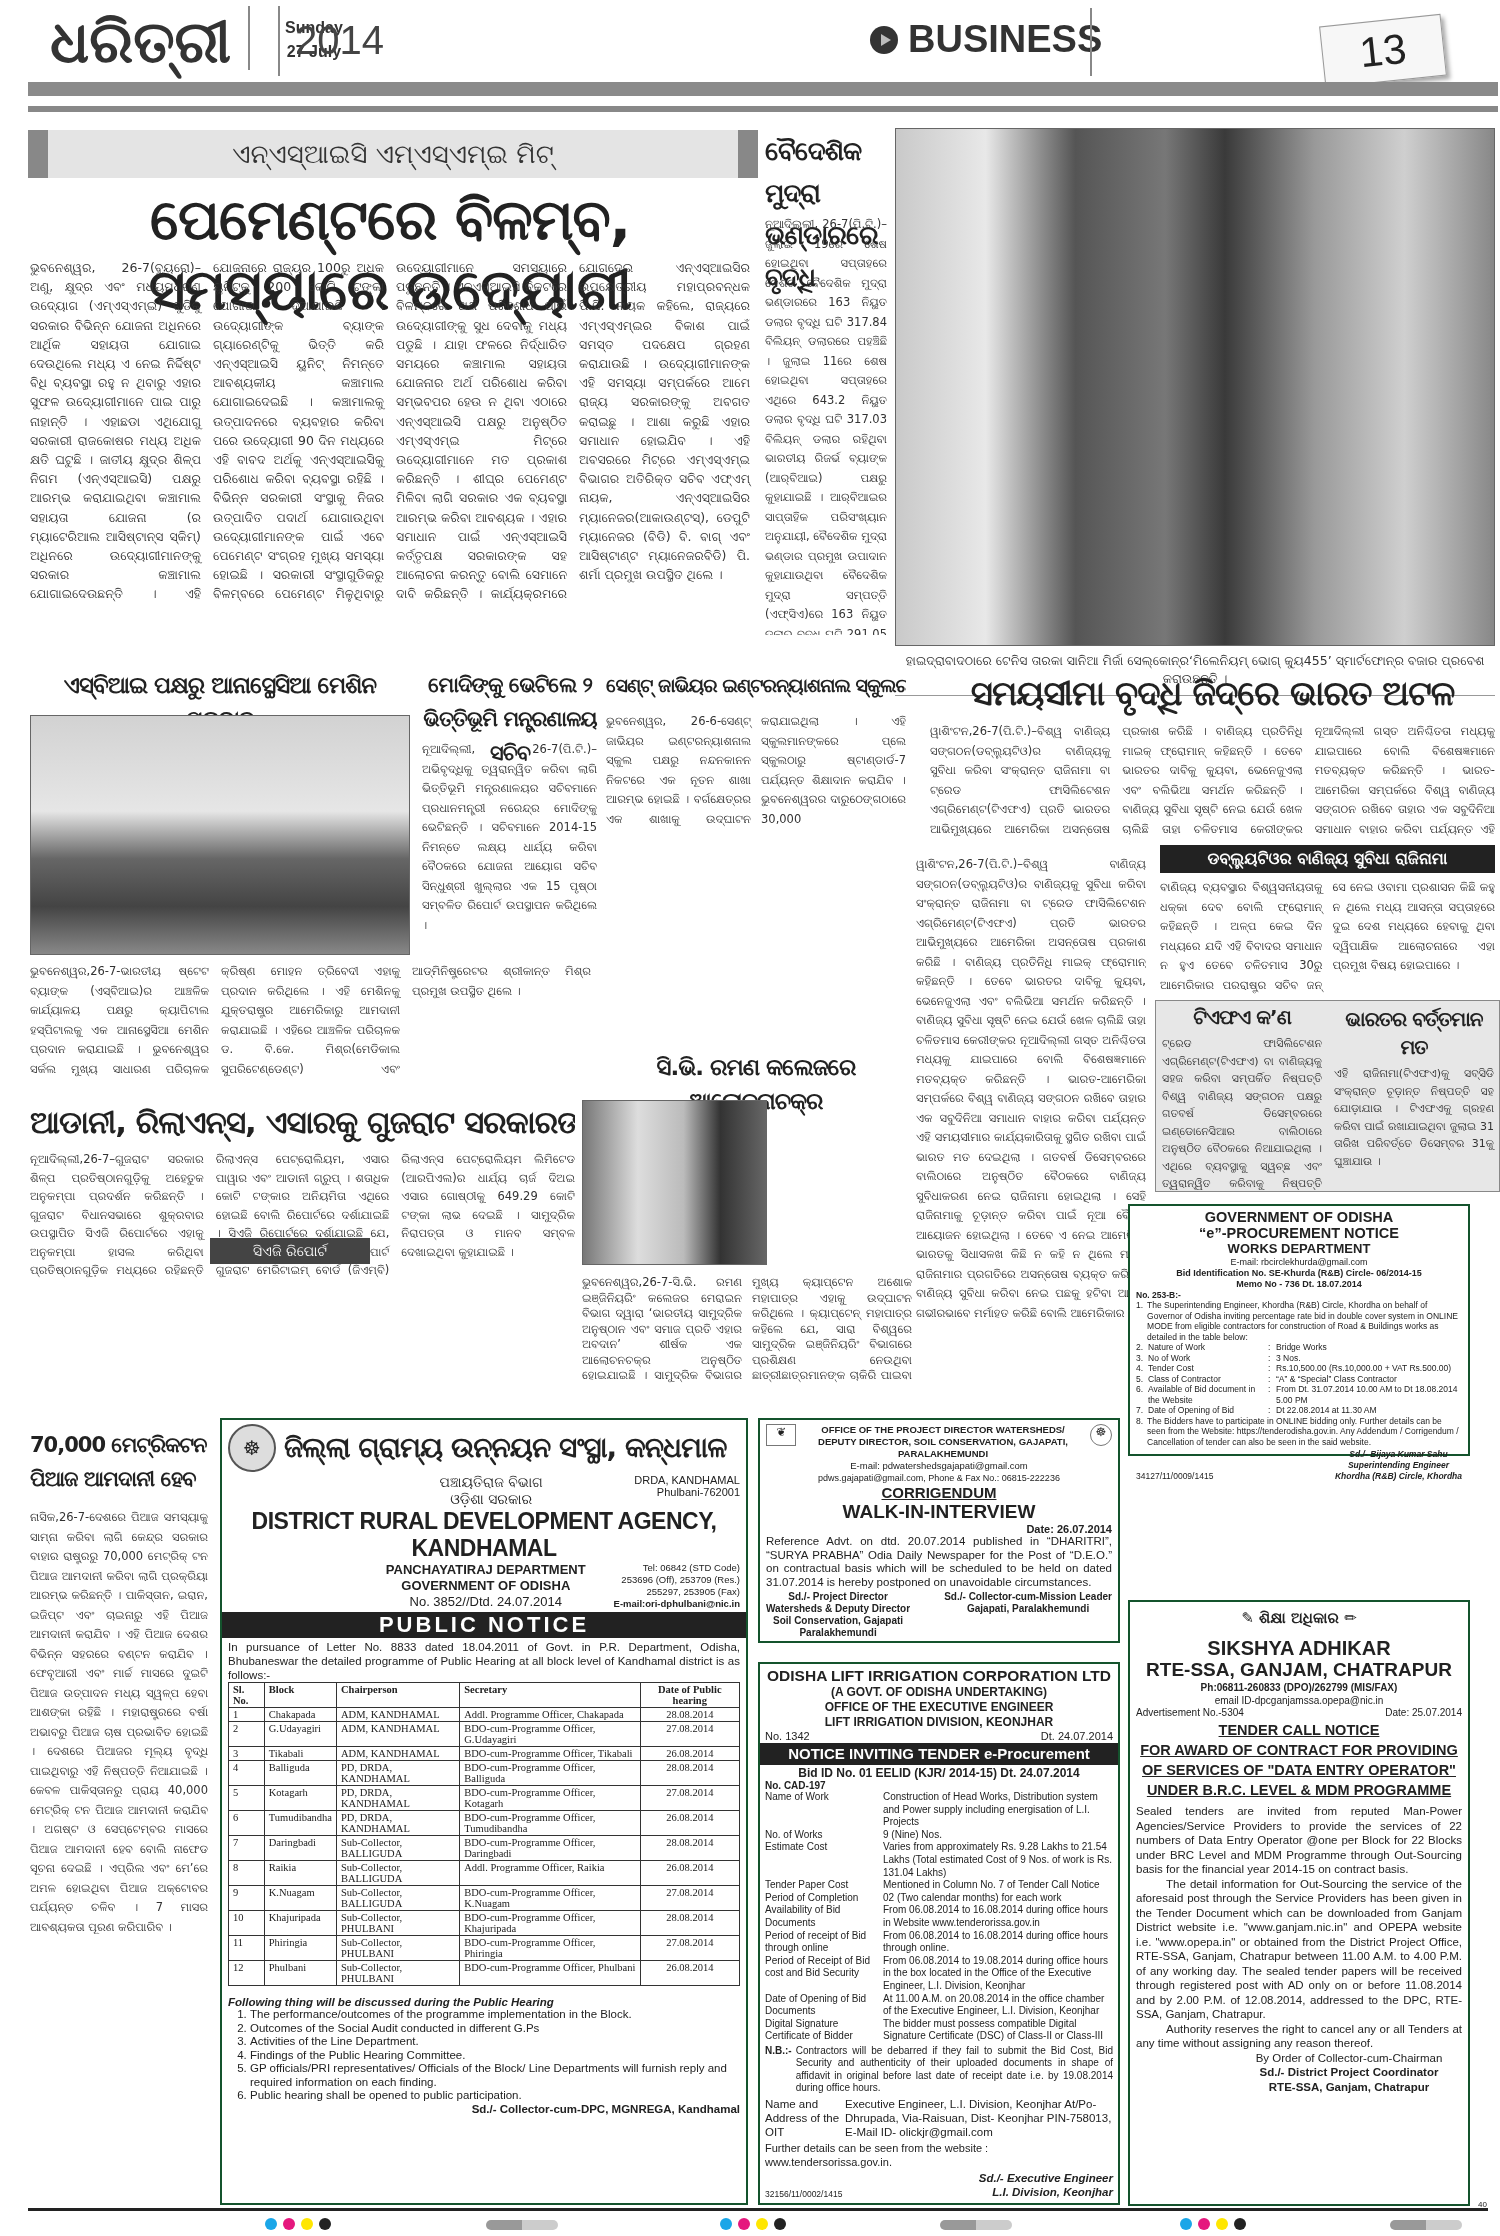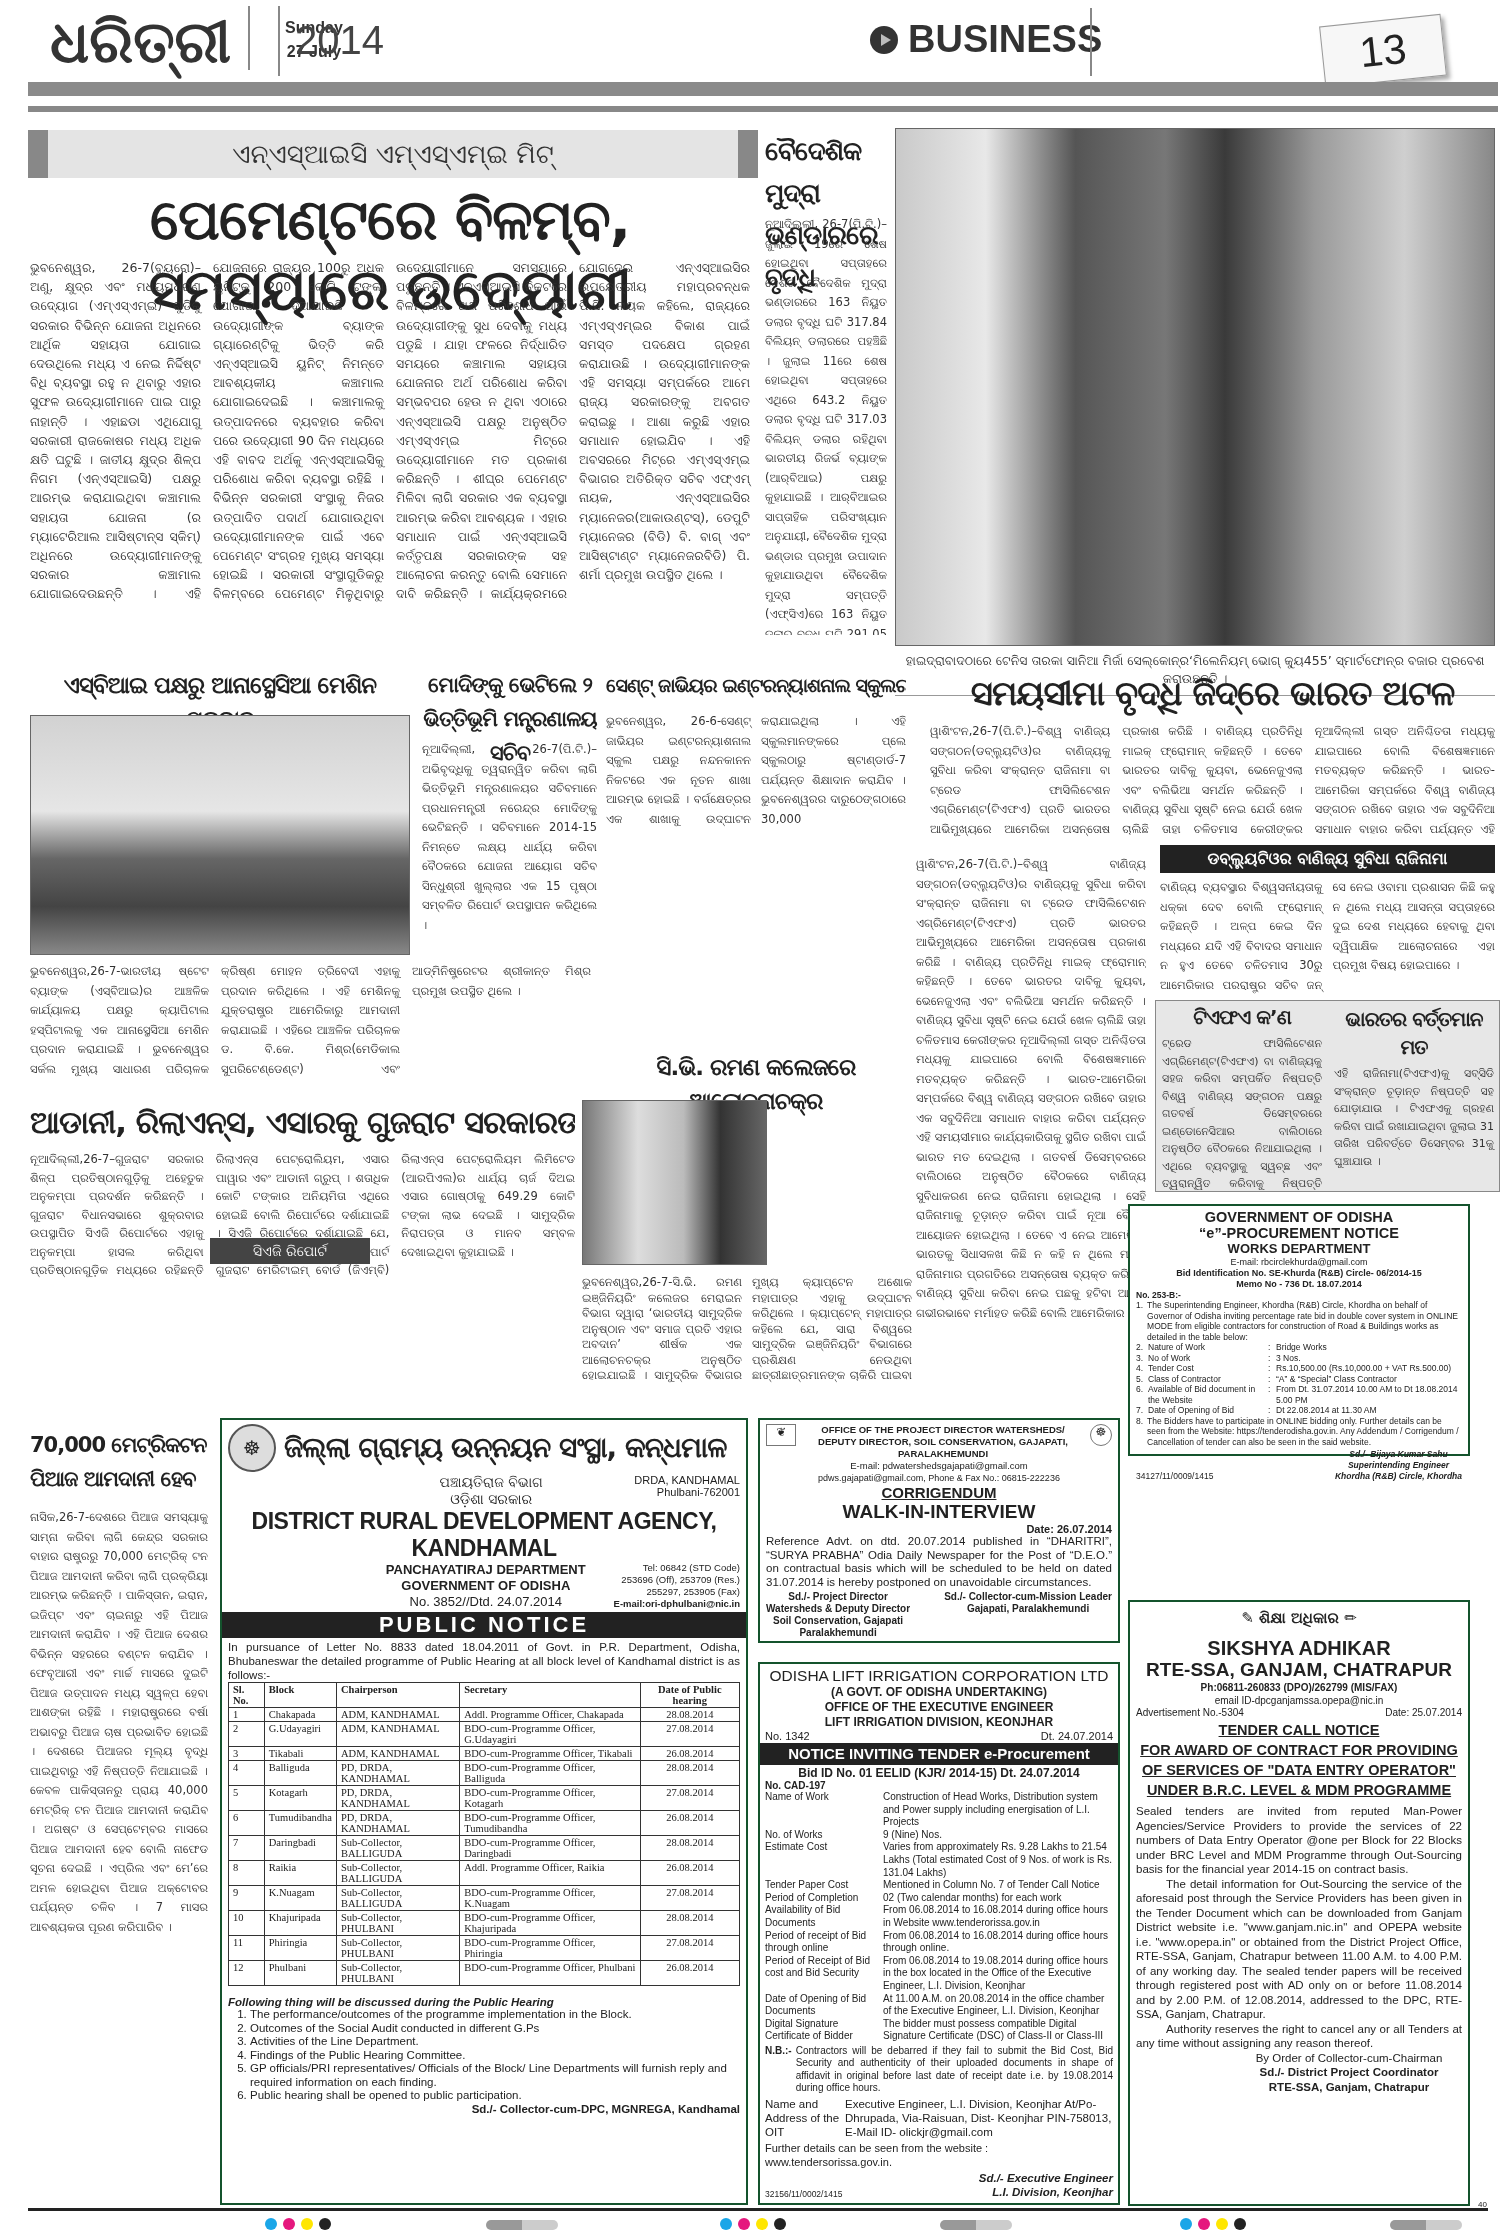--- a/index.html
+++ b/index.html
@@ -260,21 +260,21 @@
     <div style="text-align:center;white-space:pre-line">Sd./- Project Director
 Watersheds &amp; Deputy Director
 Soil Conservation, Gajapati
 Paralakhemundi</div>
     <div style="text-align:center;white-space:pre-line">Sd./- Collector-cum-Mission Leader
 Gajapati, Paralakhemundi</div>
   </div>
 </div>
 
 <div class="abs box" style="left:758px;top:1662px;width:362px;height:543px;padding:3px 5px">
-  <div class="en" style="text-align:center;font-size:15.5px;font-weight:normal">ODISHA LIFT IRRIGATION CORPORATION LTD</div>
+  <div class="en" style="text-align:center;font-size:15.5px;font-weight:bold">ODISHA LIFT IRRIGATION CORPORATION LTD</div>
   <div class="en" style="text-align:center;font-size:12px;font-weight:bold;line-height:15px">
     <div>(A GOVT. OF ODISHA UNDERTAKING)</div>
     <div>OFFICE OF THE EXECUTIVE ENGINEER</div>
     <div>LIFT IRRIGATION DIVISION, KEONJHAR</div>
   </div>
   <div class="en" style="display:flex;justify-content:space-between;font-size:11px">
     <span>No. 1342</span>
     <span>Dt. 24.07.2014</span>
   </div>
   <div class="blackbar" style="font-size:15px;margin:1px -5px;line-height:22px">NOTICE INVITING TENDER e-Procurement</div>

